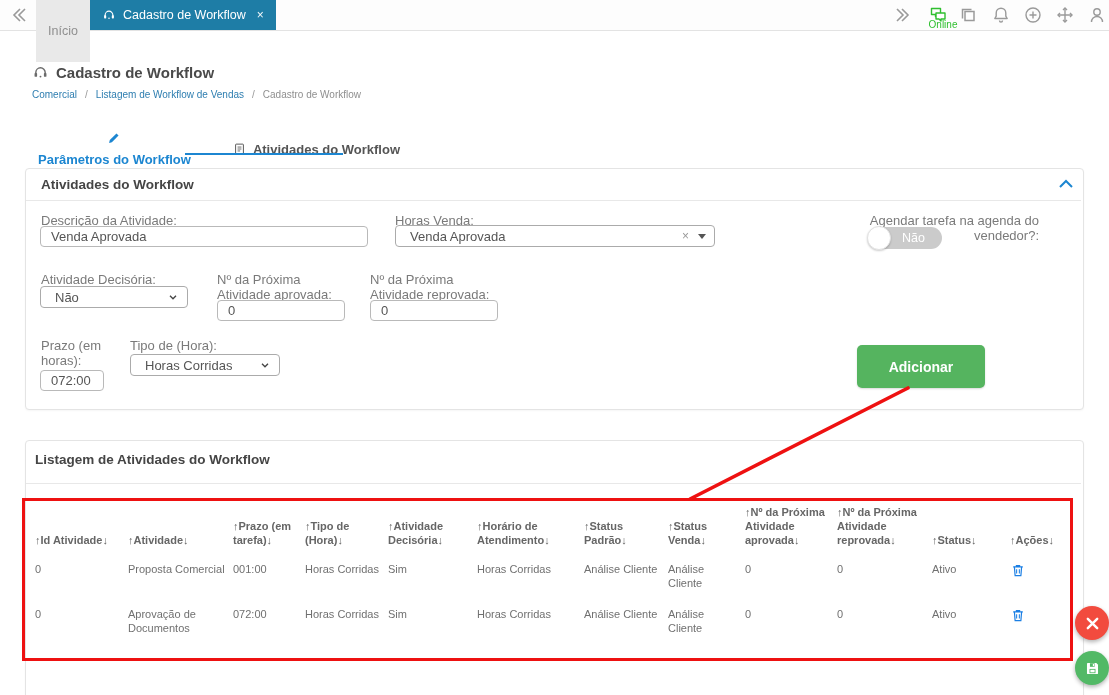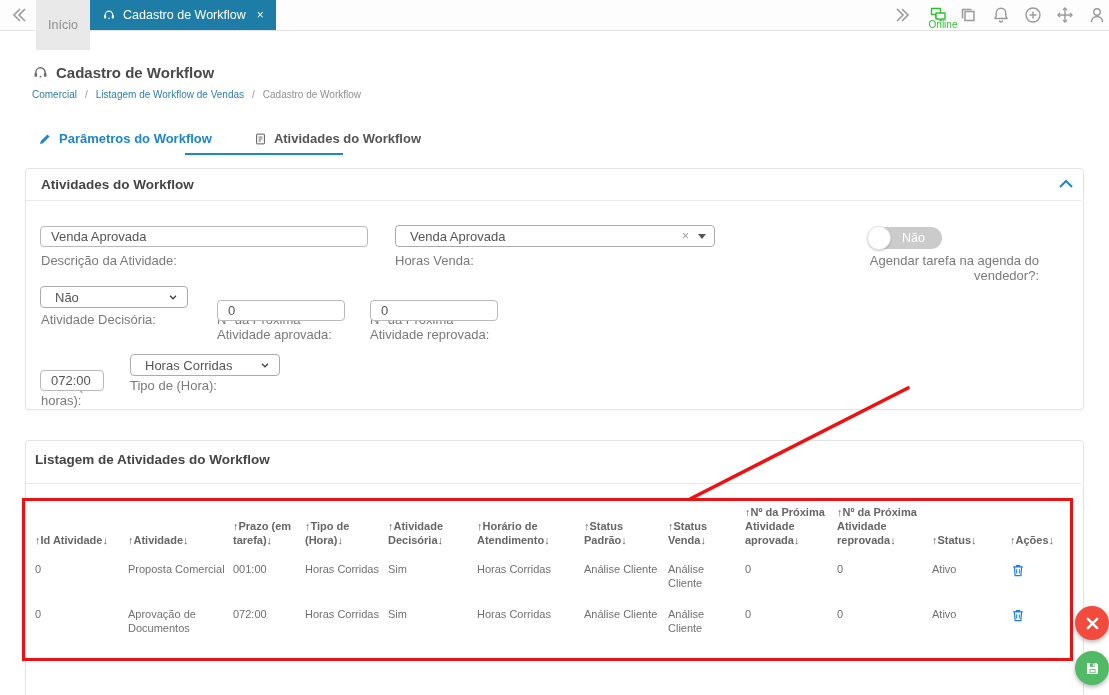--- a/index.html
+++ b/index.html
@@ -3,48 +3,48 @@
 <meta charset="utf-8">
 <style>
   html,body{margin:0;padding:0;background:#fff;}
   #app{position:relative;width:1109px;height:695px;overflow:hidden;
        font-family:"Liberation Sans", sans-serif;background:#fff;color:#555;}
   .abs{position:absolute;}
   
   .topbar{position:absolute;left:0;top:0;width:1109px;height:30px;background:#fdfdfd;
           border-bottom:1px solid #e3e3e3;}
   .bartab{position:absolute;top:0;height:30px;display:flex;align-items:center;font-size:12.5px;}
-  .bartab.inactive{left:36px;padding:10px 12px;background:#e9e9e9;color:#8f8f8f;}
+  .bartab.inactive{left:36px;padding:16px 12px;background:#e9e9e9;color:#8f8f8f;}
   .bartab.active{left:90px;padding:0 12px;background:#1e7da6;color:#fff;gap:7px;}
   .bartab .closex{font-size:12px;margin-left:4px;opacity:.95;cursor:pointer;}
   .ticon{position:absolute;top:5px;width:20px;height:20px;}
   .online{position:absolute;left:921px;top:19px;width:44px;text-align:center;
           font-size:10px;color:#2fbf2f;}
   
   .pagetitle{position:absolute;left:32px;top:64px;display:flex;align-items:center;gap:7px;
              font-size:15px;font-weight:bold;color:#4a4a4a;}
   .crumbs{position:absolute;left:32px;top:89px;font-size:10px;color:#9a9a9a;
           display:flex;gap:8px;align-items:center;}
   .crumbs .lnk{color:#2e7eb0;cursor:pointer;}
   .crumbs .cur{color:#8f8f8f;}
   
   .ctabs{position:absolute;left:38px;top:131px;display:flex;gap:42px;font-size:13px;font-weight:bold;}
   .ctab{display:flex;align-items:center;gap:7px;cursor:pointer;}
-  .ctab.blue{color:#1c86d1;}
+  .ctab.blue{color:#1c86d1;flex-direction:column;}
   .ctab.dark{color:#555;}
   .tabline{position:absolute;left:185px;top:153px;width:158px;height:2px;background:#1c86d1;}
   
   .card{position:absolute;background:#fff;border:1px solid #e4e4e4;border-radius:4px;
         box-shadow:0 1px 2px rgba(0,0,0,.04);}
   .card.form{left:25px;top:168px;width:1057px;height:240px;}
   .card.list{left:25px;top:440px;width:1057px;height:260px;}
   .cardtitle{font-size:13.5px;font-weight:bold;color:#454545;}
   .hr{position:absolute;height:1px;background:#e8e8e8;}
   
-  .lbl{position:absolute;font-size:13px;color:#7a7a7a;line-height:15px;margin-top:40px;}
+  .lbl{position:absolute;font-size:13px;color:#7a7a7a;line-height:15px;}
   .inp{position:absolute;border:1px solid #b9b9b9;border-radius:4px;background:#fff;
        font-family:"Liberation Sans",sans-serif;font-size:13px;color:#555;
        padding:0 10px;box-sizing:border-box;height:21px;}
   .sel{position:absolute;border:1px solid #ababab;border-radius:4px;background:#fff;
        display:flex;align-items:center;font-size:13px;color:#555;
        padding:0 8px 0 14px;box-sizing:border-box;height:22px;cursor:pointer;}
   .sel .val{flex:1;}
   .sel .clearx{color:#999;font-size:12px;margin-right:9px;}
   .caret{width:0;height:0;border-left:4px solid transparent;border-right:4px solid transparent;
          border-top:5px solid #555;}
@@ -203,20 +203,21 @@
 
   <div class="lbl" style="left:41px;top:338px;width:70px">Prazo (em horas):</div>
   <input class="inp" style="left: 40px; top: 370px; width: 64px;" value="072:00">
   <div class="lbl" style="left:130px;top:338px">Tipo de (Hora):</div>
   <div class="sel" style="left:130px;top:354px;width:150px">
     <span class="val">Horas Corridas</span>
     <svg width="12" height="12" viewBox="0 0 20 20">
       <polyline points="5,8 10,13 15,8" fill="none" stroke="#444" stroke-width="2.2"></polyline>
     </svg>
   </div>
+  <div class="btn-add">Adicionar</div>
 
   <div class="card list"></div>
   <div class="abs cardtitle listtitle">Listagem de Atividades do Workflow</div>
   <div class="hr" style="left:26px;top:483px;width:1055px"></div>
 
   <div class="table">
     <div class="trow head">
       <div class="tcell c0">↑Id Atividade↓</div>
       <div class="tcell c1">↑Atividade↓</div>
       <div class="tcell c2">↑Prazo (em tarefa)↓</div>

